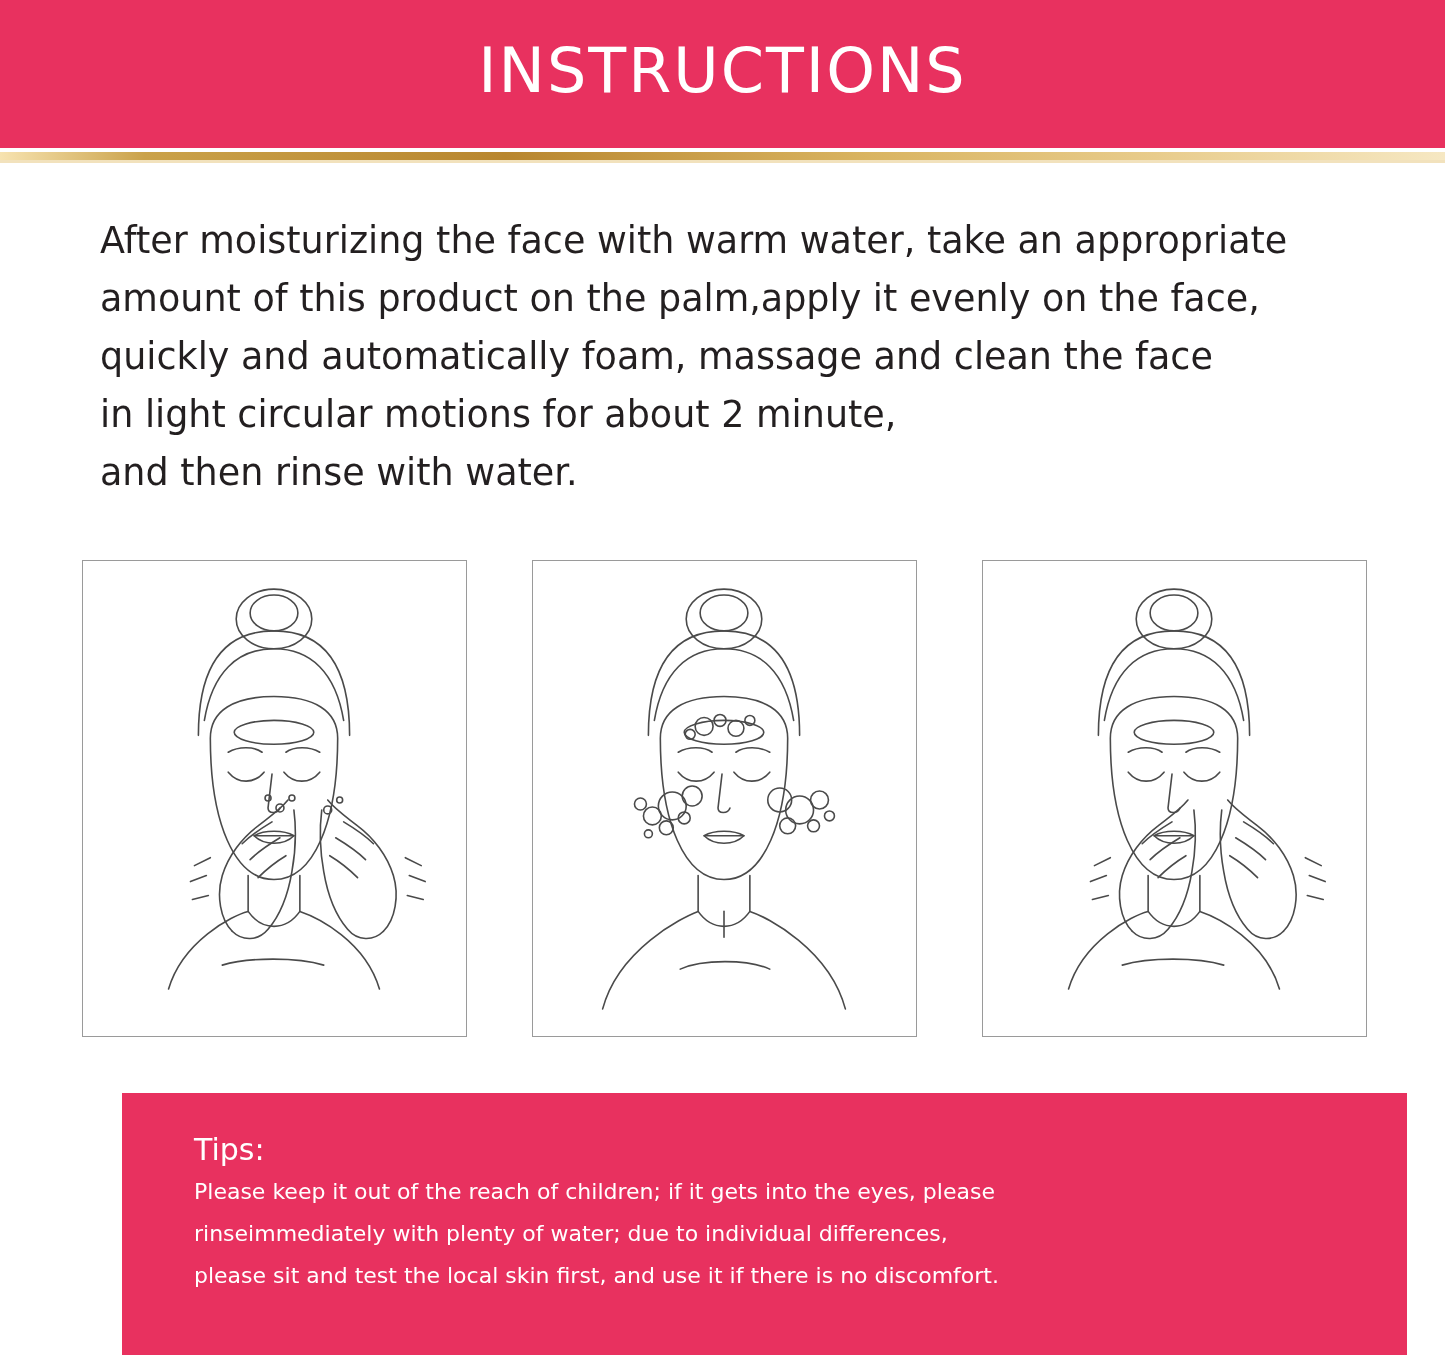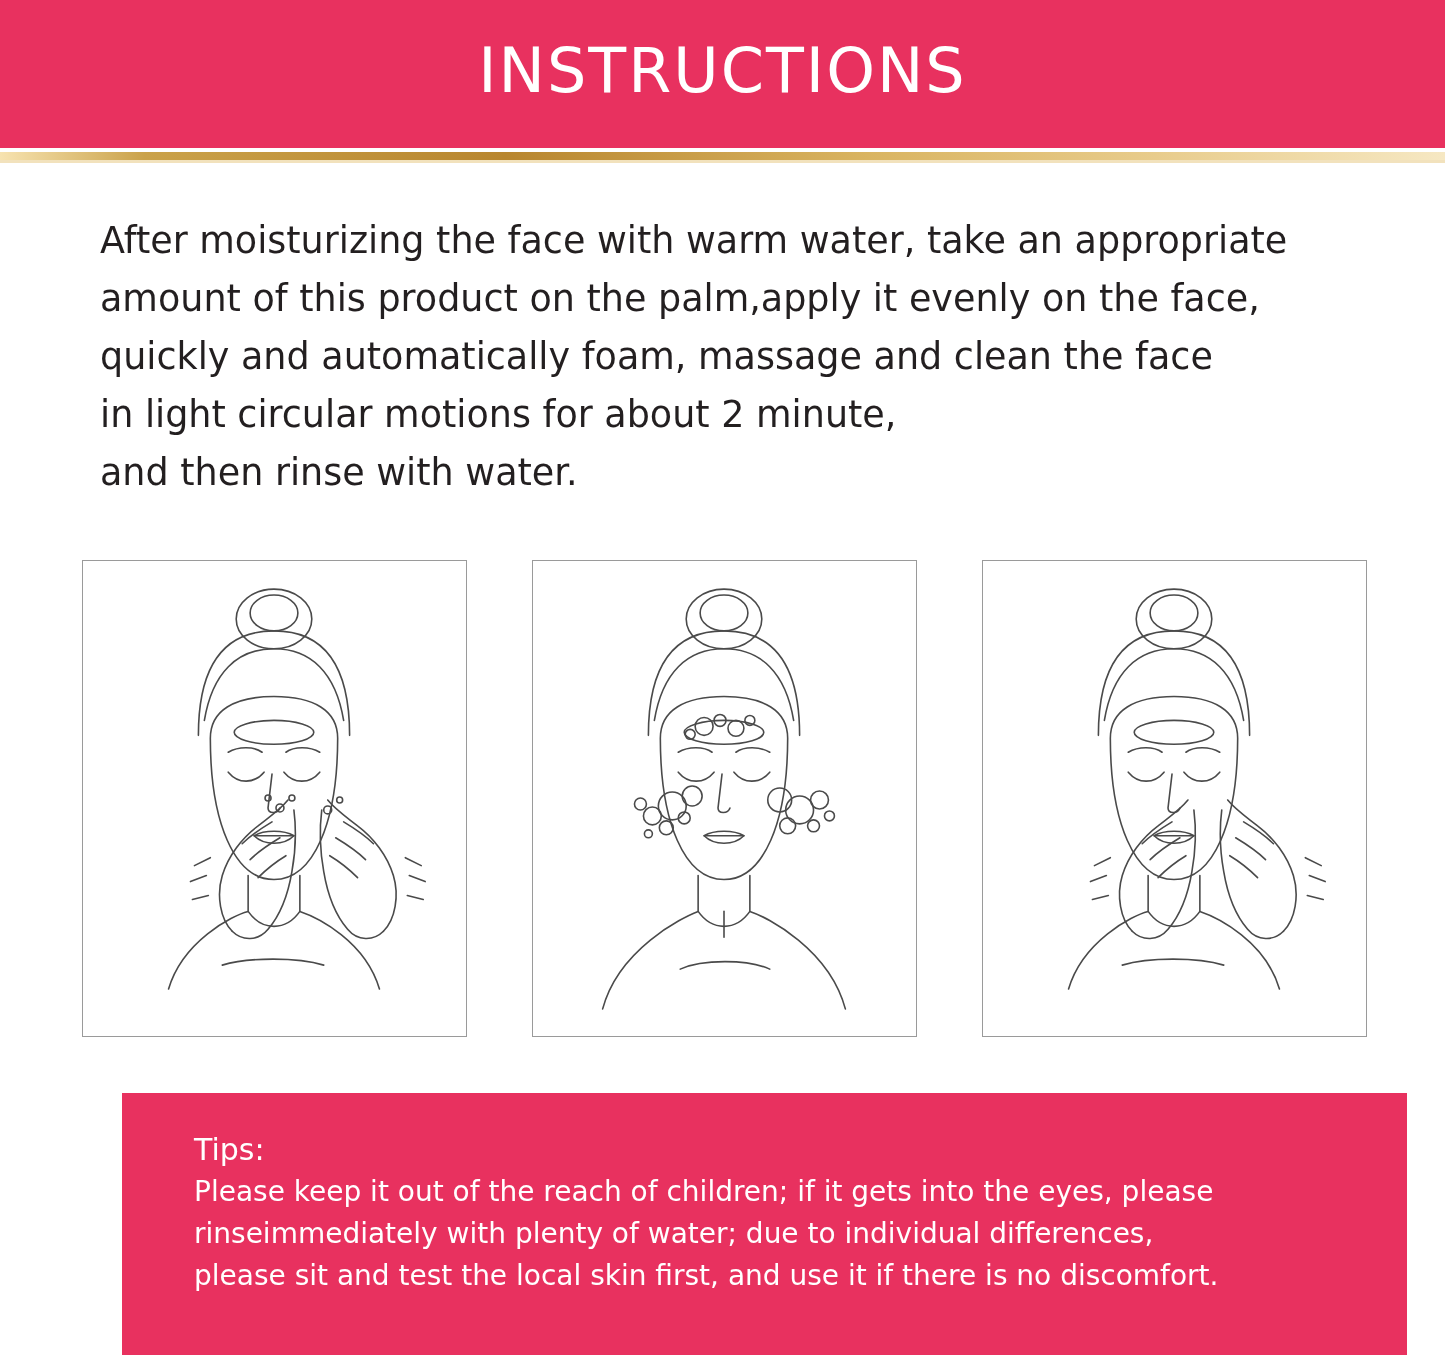--- a/index.html
+++ b/index.html
@@ -105,21 +105,21 @@
     margin-left: 40px;
   }
   .tips-label {
     color: #ffffff;
     font-size: 30px;
     line-height: 42px;
     font-family: "DejaVu Sans", sans-serif;
   }
   .tips-body {
     color: #ffffff;
-    font-size: 28px;
+    font-size: 22px;
     line-height: 42px;
     font-family: "DejaVu Sans", sans-serif;
     white-space: pre-line;
   }
 </style>
 </head>
 <body>
 
 <div class="page">
 

